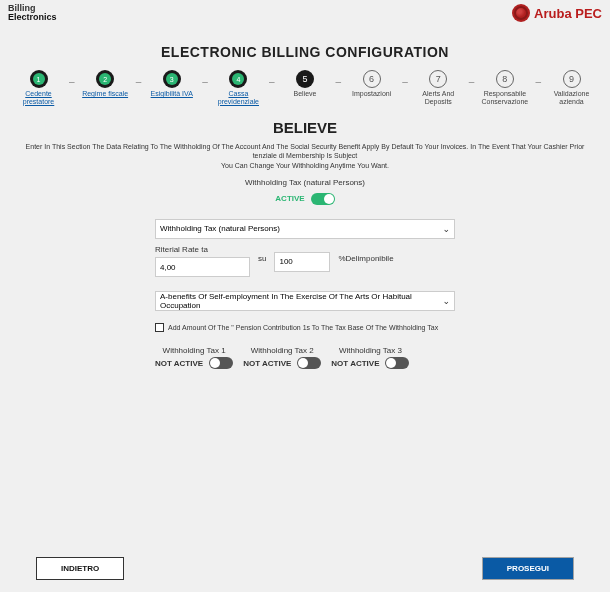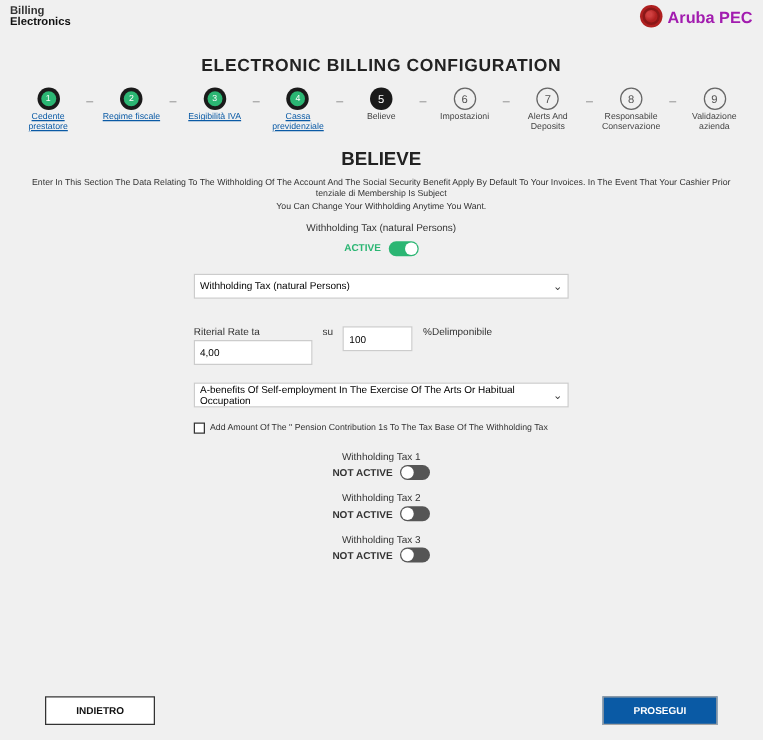--- a/index.html
+++ b/index.html
@@ -4,21 +4,21 @@
 <style>
 * { margin: 0; padding: 0; box-sizing: border-box; font-family: Arial, sans-serif; }
 body { background: #f0f0f0; width: 610px; height: 592px; overflow: hidden; position: relative; }
 .header { display: flex; justify-content: space-between; align-items: flex-start; padding: 4px 8px; }
 .header-left { font-size: 9px; line-height: 1; }
 .header-left .l1 { font-weight: bold; color: #333; }
 .header-left .l2 { color: #111; font-weight: bold; }
 .header-right { display: flex; align-items: center; gap: 4px; }
 .aruba-logo { width: 18px; height: 18px; border-radius: 50%; background: #b02020; position: relative; overflow: hidden; }
 .aruba-logo::before { content: ""; position: absolute; inset: 2px; border-radius: 50%; background: radial-gradient(circle at 35% 35%, #d04040 20%, #b02020 60%); border: 2px solid #8a1818; }
-.aruba-text { font-size: 13px; font-weight: bold; color: #a21caf; }
+.aruba-text { font-size: 13px; font-weight: bold; color: #b91c1c; }
 .title { text-align: center; font-size: 14px; font-weight: bold; letter-spacing: 0.5px; margin: 18px 0 10px; color: #222; }
 .steps { display: flex; justify-content: center; align-items: flex-start; gap: 2px; margin: 0 10px; }
 .step { display: flex; flex-direction: column; align-items: center; width: 58px; }
 .step-circle { width: 18px; height: 18px; border-radius: 50%; display: flex; align-items: center; justify-content: center; font-size: 9px; margin-bottom: 2px; }
 .step-circle.done { background: #1a1a1a; position: relative; }
 .step-circle.done::after { content: ""; width: 12px; height: 12px; border-radius: 50%; background: #2bb673; color: #fff; display: flex; align-items: center; justify-content: center; font-size: 7px; position: absolute; }
 .step-circle.done .num { position: relative; z-index: 1; color: #fff; font-size: 7px; }
 .step-circle.current { background: #1a1a1a; color: #fff; }
 .step-circle.future { background: transparent; border: 1px solid #666; color: #555; }
 .step-label { font-size: 7px; text-align: center; line-height: 1.1; color: #0a5aa5; text-decoration: underline; }
@@ -33,29 +33,29 @@
 .toggle.on { background: #2bb673; }
 .toggle.off { background: #555; }
 .toggle .knob { width: 10px; height: 10px; background: #fff; border-radius: 50%; position: absolute; top: 1px; }
 .toggle.on .knob { right: 1px; }
 .toggle.off .knob { left: 1px; }
 .form { margin: 0 auto; width: 300px; }
 .field-label { font-size: 8px; color: #333; margin-bottom: 2px; }
 .select, .input { width: 100%; background: #fff; border: 1px solid #ccc; padding: 3px 4px; font-size: 8px; height: 20px; }
 .select { position: relative; display: flex; align-items: center; justify-content: space-between; cursor: pointer; }
 .chev { font-size: 9px; color: #333; }
-.row2 { display: flex; align-items: flex-start; gap: 8px; margin-top: 22px; }
+.row2 { display: flex; align-items: center; gap: 8px; margin-top: 6px; }
 .row2 .col1 { width: 95px; }
 .row2 .col2 { width: 56px; }
 .row2 .su { font-size: 8px; color: #333; margin-bottom: 4px; }
 .row2 .pct { font-size: 8px; color: #333; margin-bottom: 4px; }
 .block { margin-top: 14px; }
 .chk-row { display: flex; align-items: center; gap: 4px; margin-top: 12px; font-size: 7px; color: #333; }
 .chk { width: 9px; height: 9px; border: 1px solid #333; background: #fff; cursor: pointer; }
-.wt-list { margin-top: 14px; display: flex; flex-direction: column; align-items: center; gap: 10px; }
+.wt-list { margin-top: 14px; display: flex; align-items: center; gap: 10px; }
 .wt-item { text-align: center; }
 .wt-title { font-size: 8px; color: #333; margin-bottom: 2px; }
 .wt-toggle-row { display: flex; justify-content: flex-start; align-items: center; gap: 6px; }
 .wt-status { font-size: 8px; color: #333; font-weight: bold; }
 .footer { position: absolute; bottom: 12px; left: 0; right: 0; display: flex; justify-content: space-between; padding: 0 36px; }
 .btn { font-size: 8px; font-weight: bold; padding: 6px 24px; cursor: pointer; }
 .btn.back { background: #fff; border: 1px solid #333; color: #111; }
 .btn.next { background: #0a5aa5; color: #fff; border: 1px solid #a3a3a3; }
 </style>
 </head>

